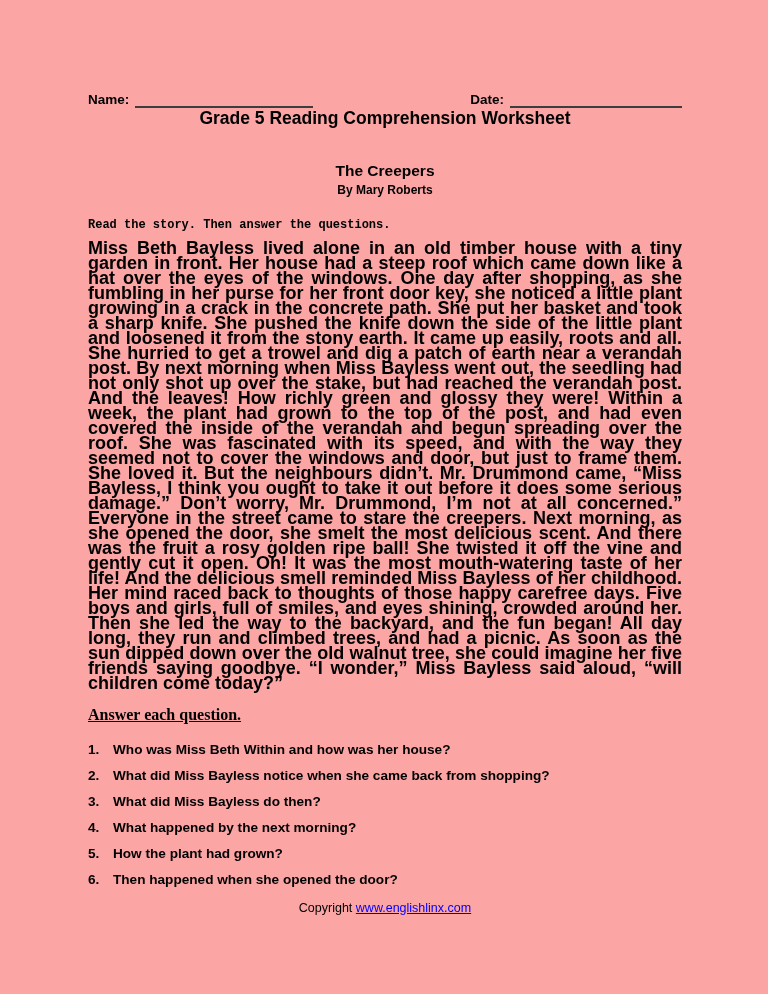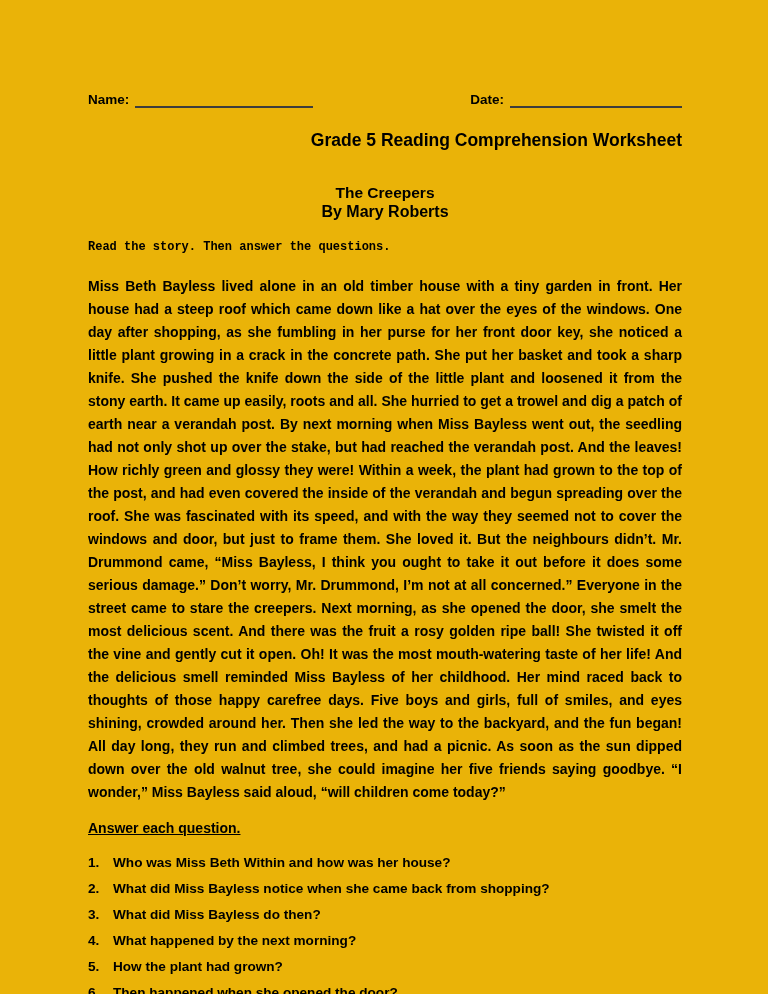--- a/index.html
+++ b/index.html
@@ -1,21 +1,21 @@
 <!DOCTYPE html>
 <html><head>
 <meta charset="utf-8">
 <style>
   * { margin: 0; padding: 0; box-sizing: border-box; }
   html, body { background: #ffffff; }
   .page {
     width: 768px;
     height: 994px;
     margin: 0 auto;
-    background: #eab308;
+    background: #fca5a5;
     color: #000000;
     font-family: "Liberation Sans", sans-serif;
     font-weight: bold;
     padding: 92px 86px 0 88px;
     overflow: hidden;
   }
 
   
   .header-row {
     display: flex;
@@ -29,59 +29,59 @@
   .blank-line {
     display: inline-block;
     height: 15px;
     border-bottom: 2px solid #3d3d3d;
   }
   .blank-name { width: 178px; }
   .blank-date { width: 172px; }
 
   
   .main-title {
-    text-align: right;
+    text-align: center;
     font-size: 17.5px;
     line-height: 21px;
-    margin-top: 22px;
   }
   .story-title {
     text-align: center;
     font-size: 15.5px;
     line-height: 19px;
     margin-top: 32px;
   }
   .byline {
     text-align: center;
-    font-size: 16px;
+    font-size: 12px;
     line-height: 14px;
     margin-top: 3px;
   }
 
   
   .instructions {
     font-size: 12px;
     line-height: 16px;
     margin-top: 20px;
     font-family: Liberation Mono, monospace;
   }
   .story-body {
-    font-size: 14px;
-    line-height: 23px;
+    font-size: 18px;
+    line-height: 15px;
     text-align: justify;
-    margin-top: 20px;
+    margin-top: 8px;
   }
 
   
   .answer-heading {
-    font-size: 14px;
+    font-size: 16px;
     line-height: 16px;
     margin-top: 16px;
     text-decoration: underline;
     display: inline-block;
+    font-family: Liberation Serif, serif;
   }
   .questions { margin-top: 19px; }
   .question-row {
     display: flex;
     font-size: 13.6px;
     line-height: 14px;
     margin-bottom: 12px;
   }
   .q-num { width: 25px; flex: none; }
   .q-text { flex: 1; }

